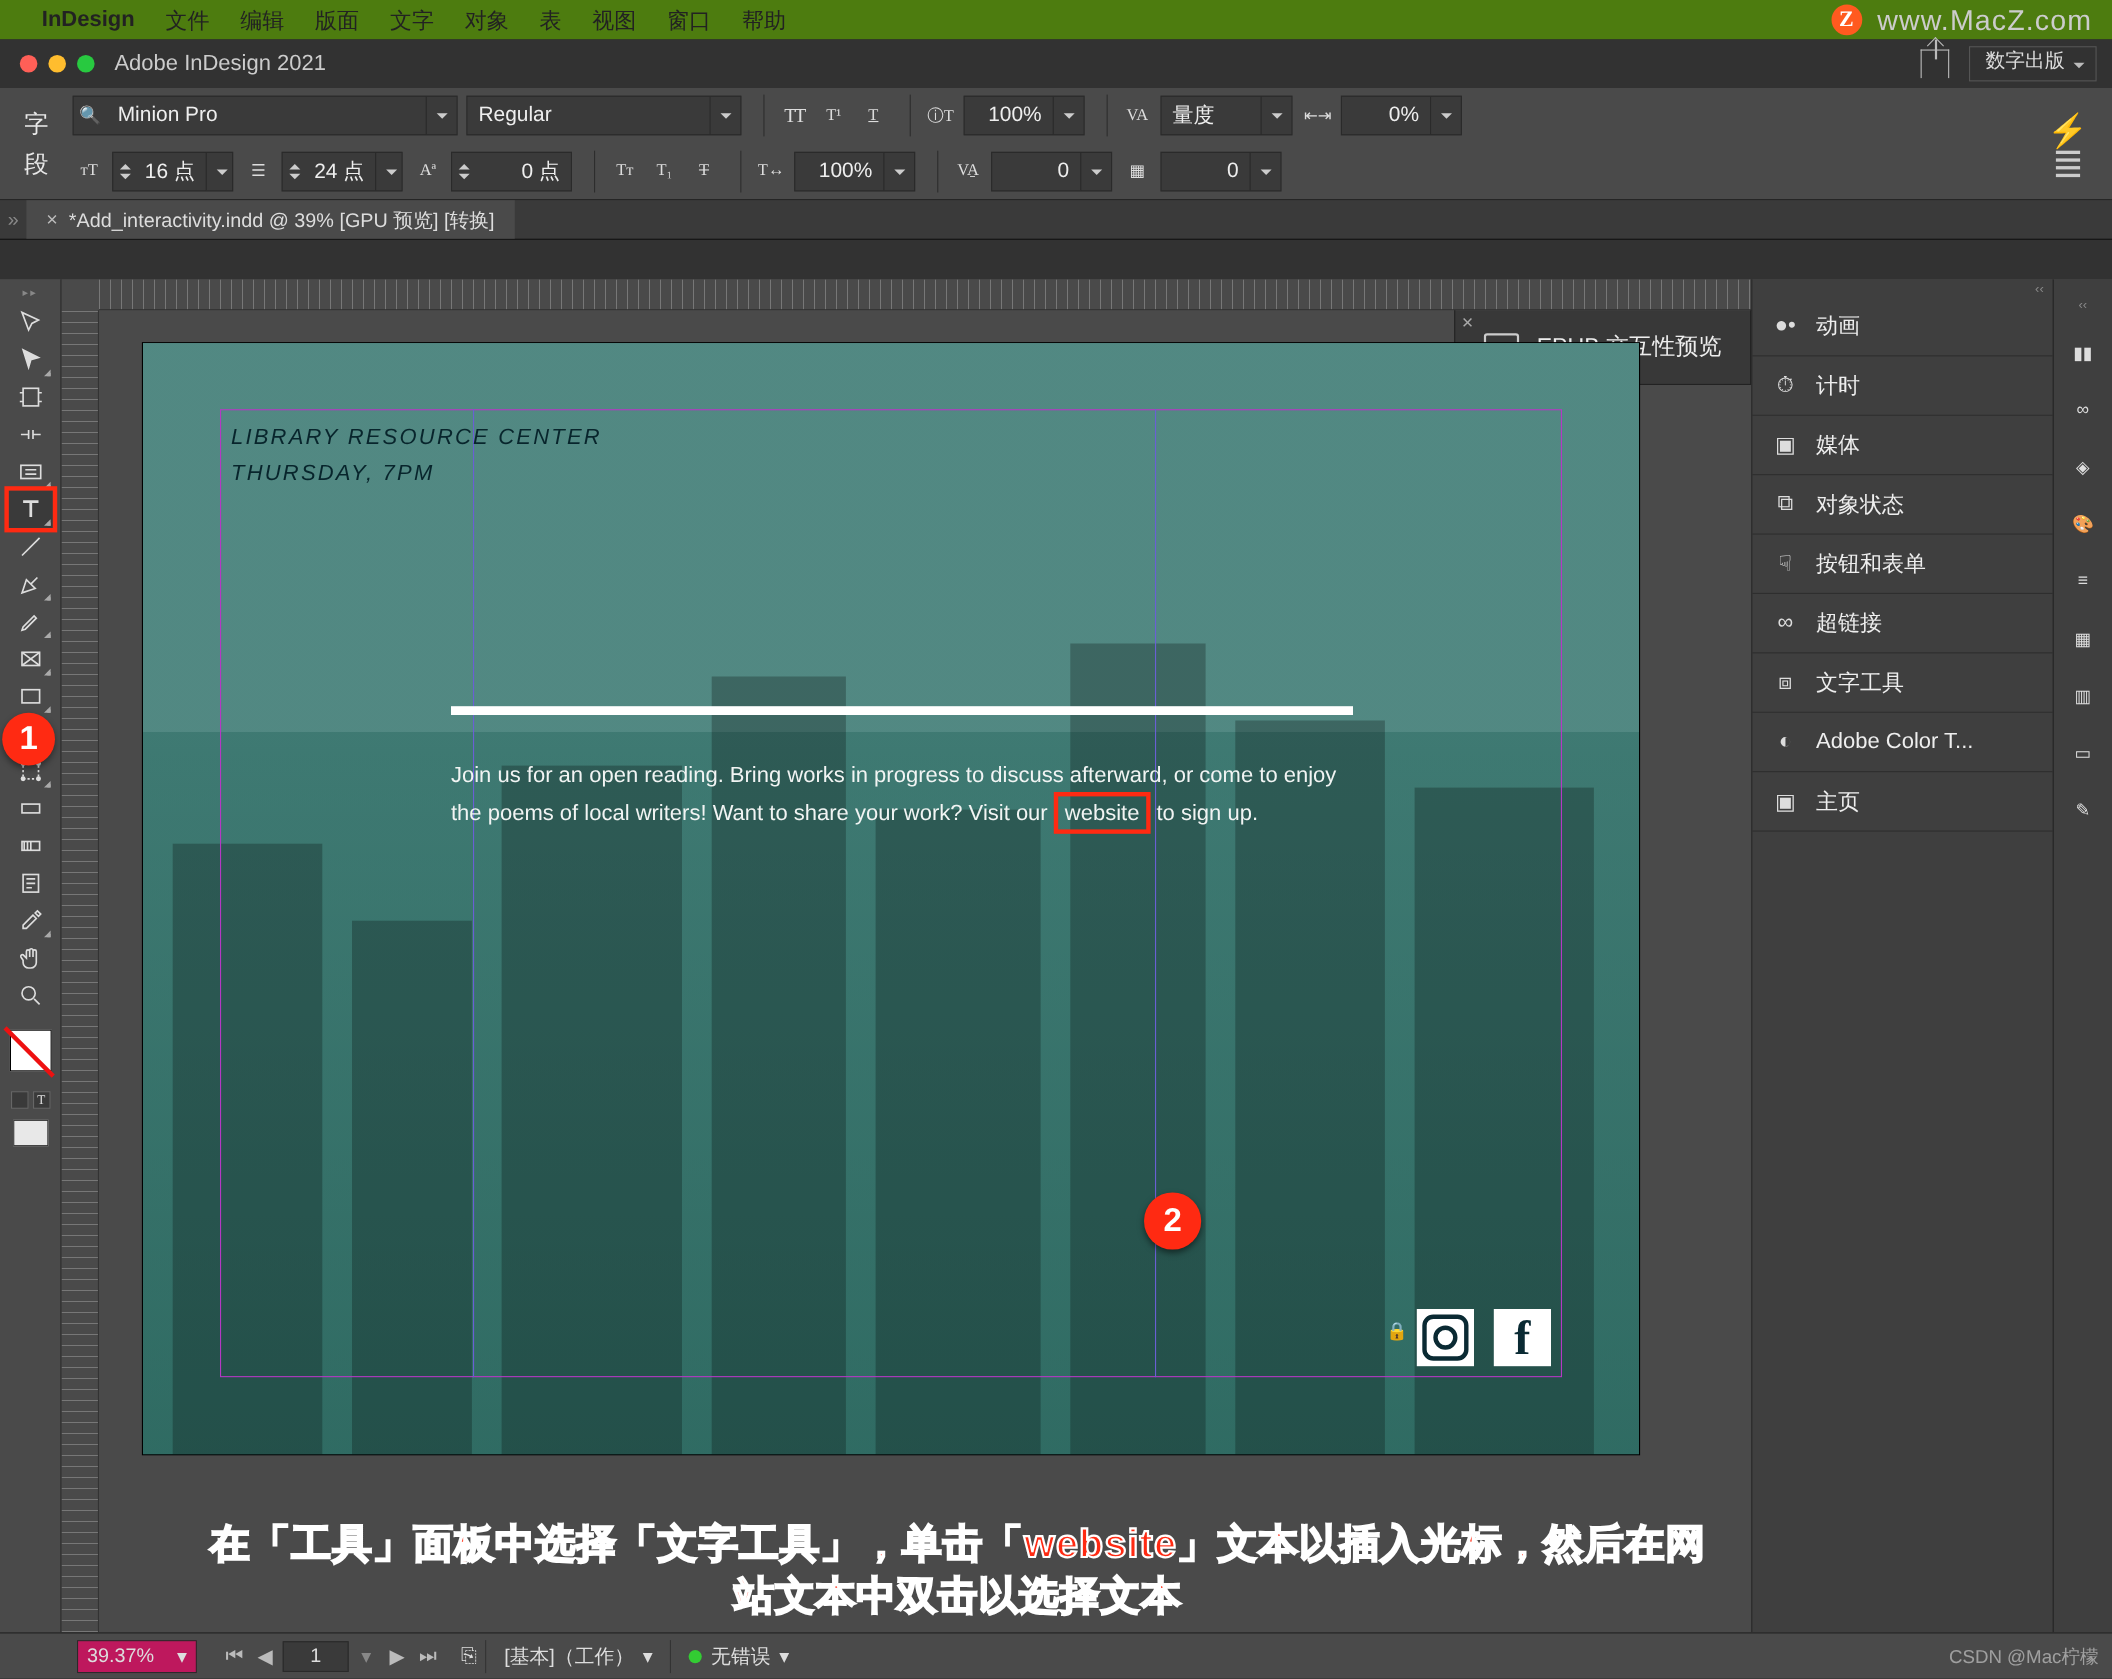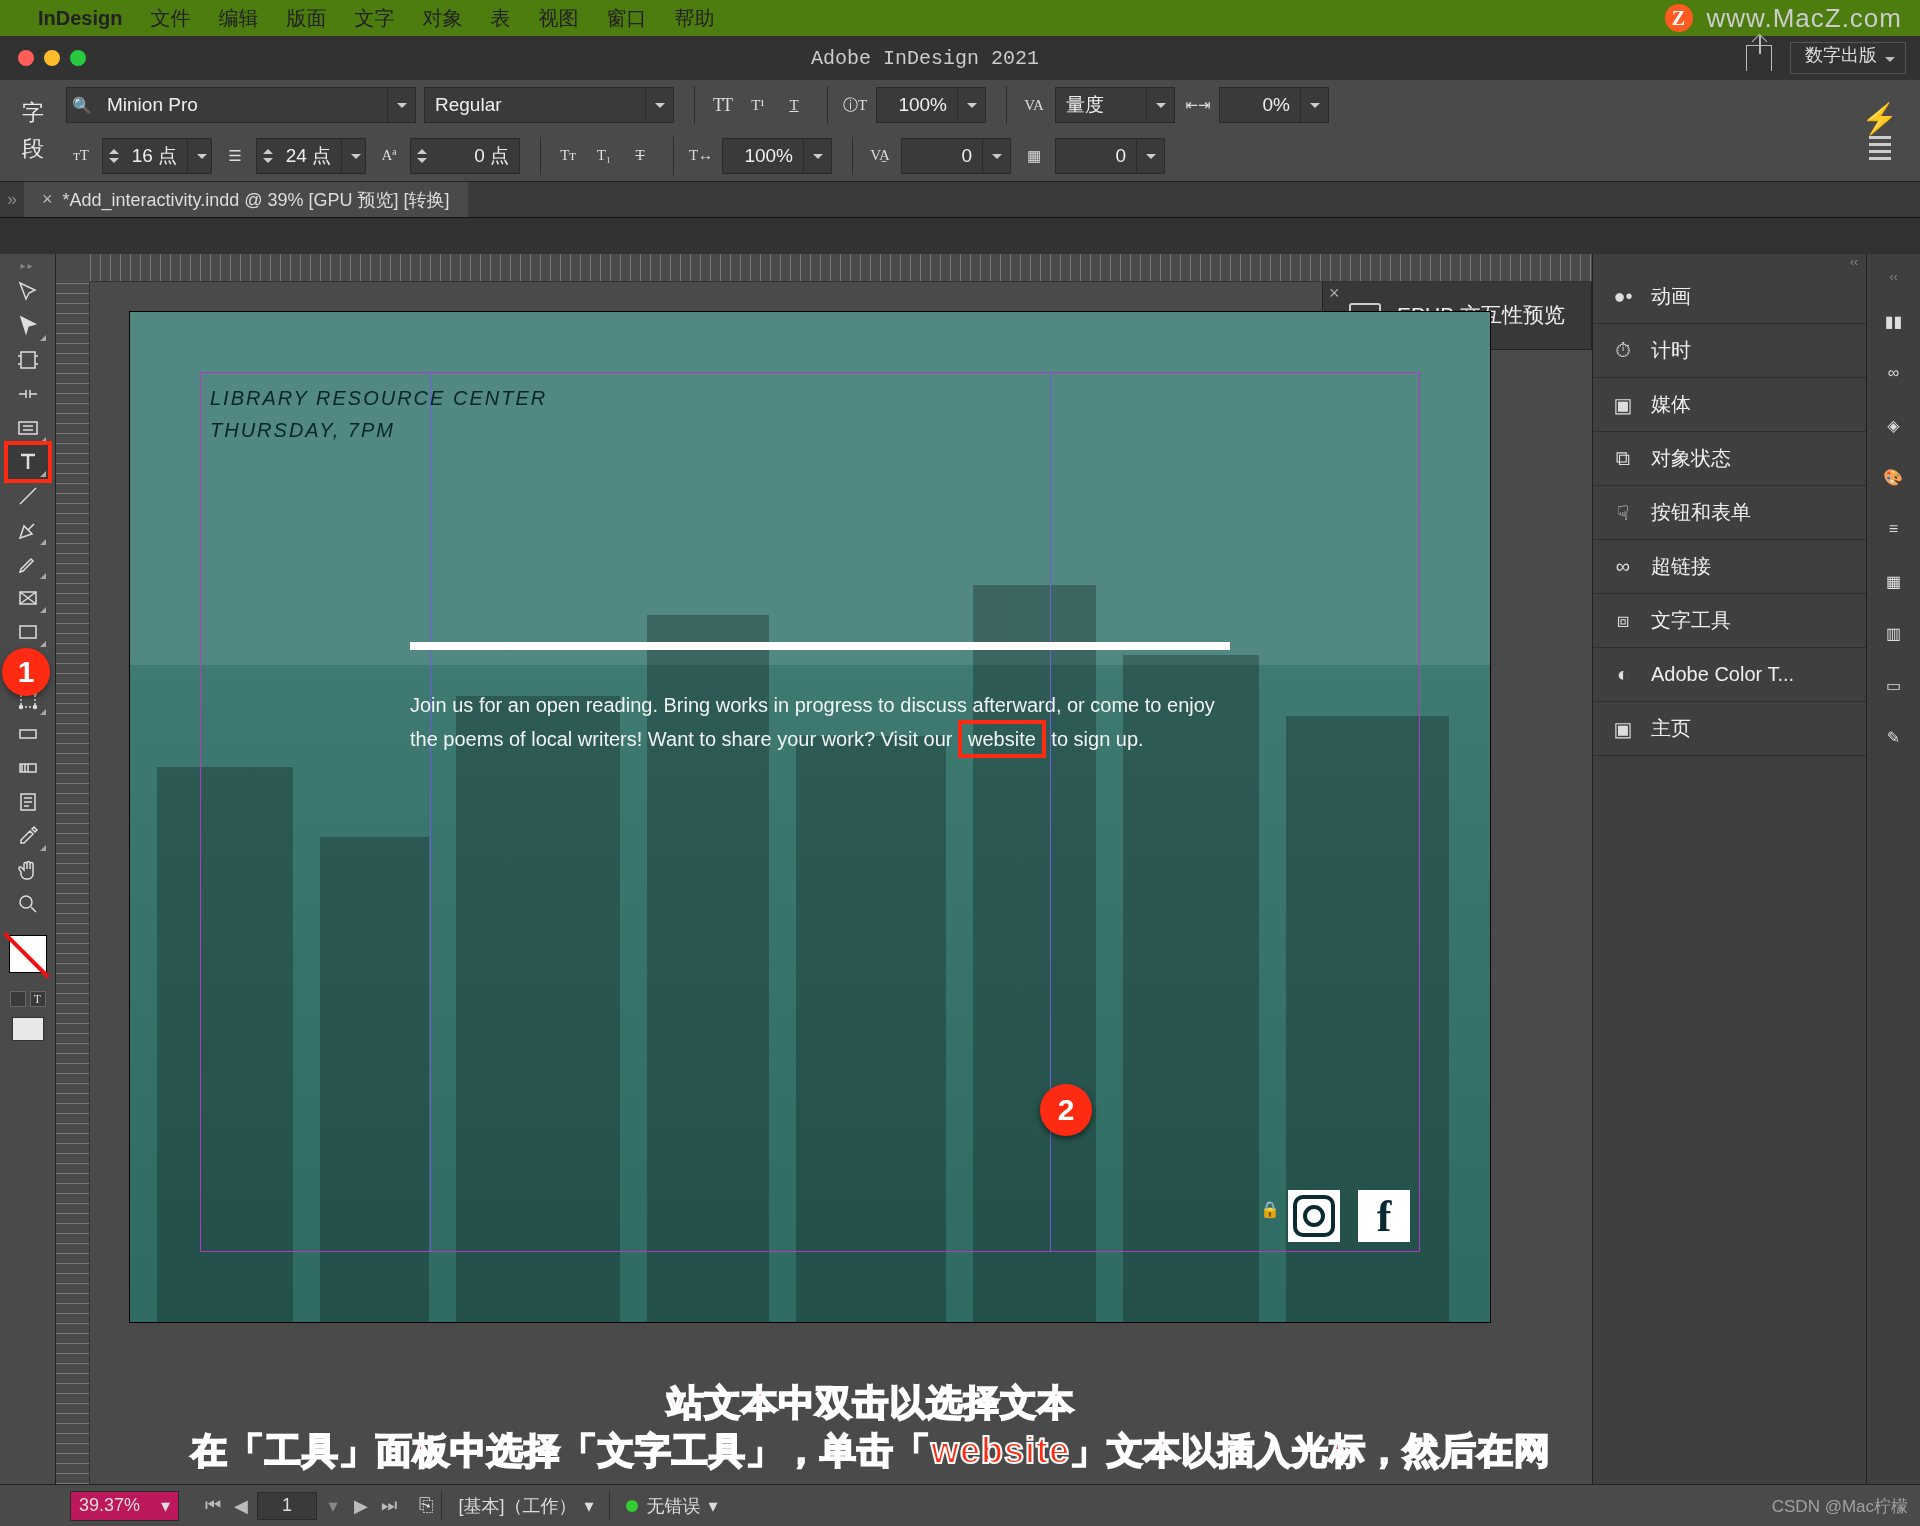--- a/index.html
+++ b/index.html
@@ -15,21 +15,21 @@
 .z-badge{width:28px;height:28px;border-radius:50%;background:#ff5a1f;color:#fff;font-weight:700;font-family:Georgia,serif;display:flex;align-items:center;justify-content:center;margin-right:14px;font-size:20px;}
 
 
 .app-window{position:absolute;left:0;top:36px;right:0;bottom:0;background:#323232;}
 .titlebar{height:44px;background:#323232;display:flex;align-items:center;color:#ddd;font-size:20px;}
 .traffic{display:flex;gap:10px;margin:0 18px;}
 .traffic span{width:16px;height:16px;border-radius:50%;}
 .tr-close{background:#ff5f57;}
 .tr-min{background:#ffbd2e;}
 .tr-max{background:#28c940;}
-.titlebar .title{flex:1;text-align:center;color:#ccc;font-family:Liberation Mono, monospace;}
+.titlebar .title{flex:1;text-align:left;color:#ccc;}
 .titlebar .right{display:flex;align-items:center;gap:18px;margin-right:14px;}
 .share-icon{width:26px;height:26px;border:1.5px solid #bbb;border-bottom:none;position:relative;}
 .share-icon:before{content:"";position:absolute;left:50%;top:-10px;width:1.5px;height:18px;background:#bbb;}
 .share-icon:after{content:"";position:absolute;left:50%;top:-10px;width:10px;height:10px;border-left:1.5px solid #bbb;border-top:1.5px solid #bbb;transform:translateX(-5px) rotate(45deg);}
 .workspace-dd{border:1px solid #555;height:32px;display:flex;align-items:flex-start;padding:0 28px 0 14px;color:#ddd;font-size:18px;position:relative;}
 .workspace-dd:after{content:"";position:absolute;right:10px;top:14px;border:5px solid transparent;border-top-color:#bbb;}
 
 
 .control-bar{background:#4a4a4a;display:flex;align-items:stretch;height:102px;border-bottom:1px solid #222;}
 .cb-left{width:66px;display:flex;flex-direction:column;align-items:center;justify-content:center;gap:6px;color:#e8e8e8;font-size:22px;}
@@ -457,22 +457,22 @@
           <div class="callout-2">2</div>
 
           <div class="social">
             <span class="lock">🔒</span>
             <div class="ig"></div>
             <div class="fb">f</div>
           </div>
         </div>
 
         <div class="annot">
+          <div>在「工具」面板中选择「文字工具」，单击「website」文本以插入光标，然后在网</div>
           <div>站文本中双击以选择文本</div>
-          <div>在「工具」面板中选择「文字工具」，单击「website」文本以插入光标，然后在网</div>
         </div>
       </div>
     </div>
 
     <div class="panel-col">
       <div class="grip">‹‹</div>
       <div class="panel-item">
           <span class="icn">●•</span>
           <span>动画</span>
         </div>

